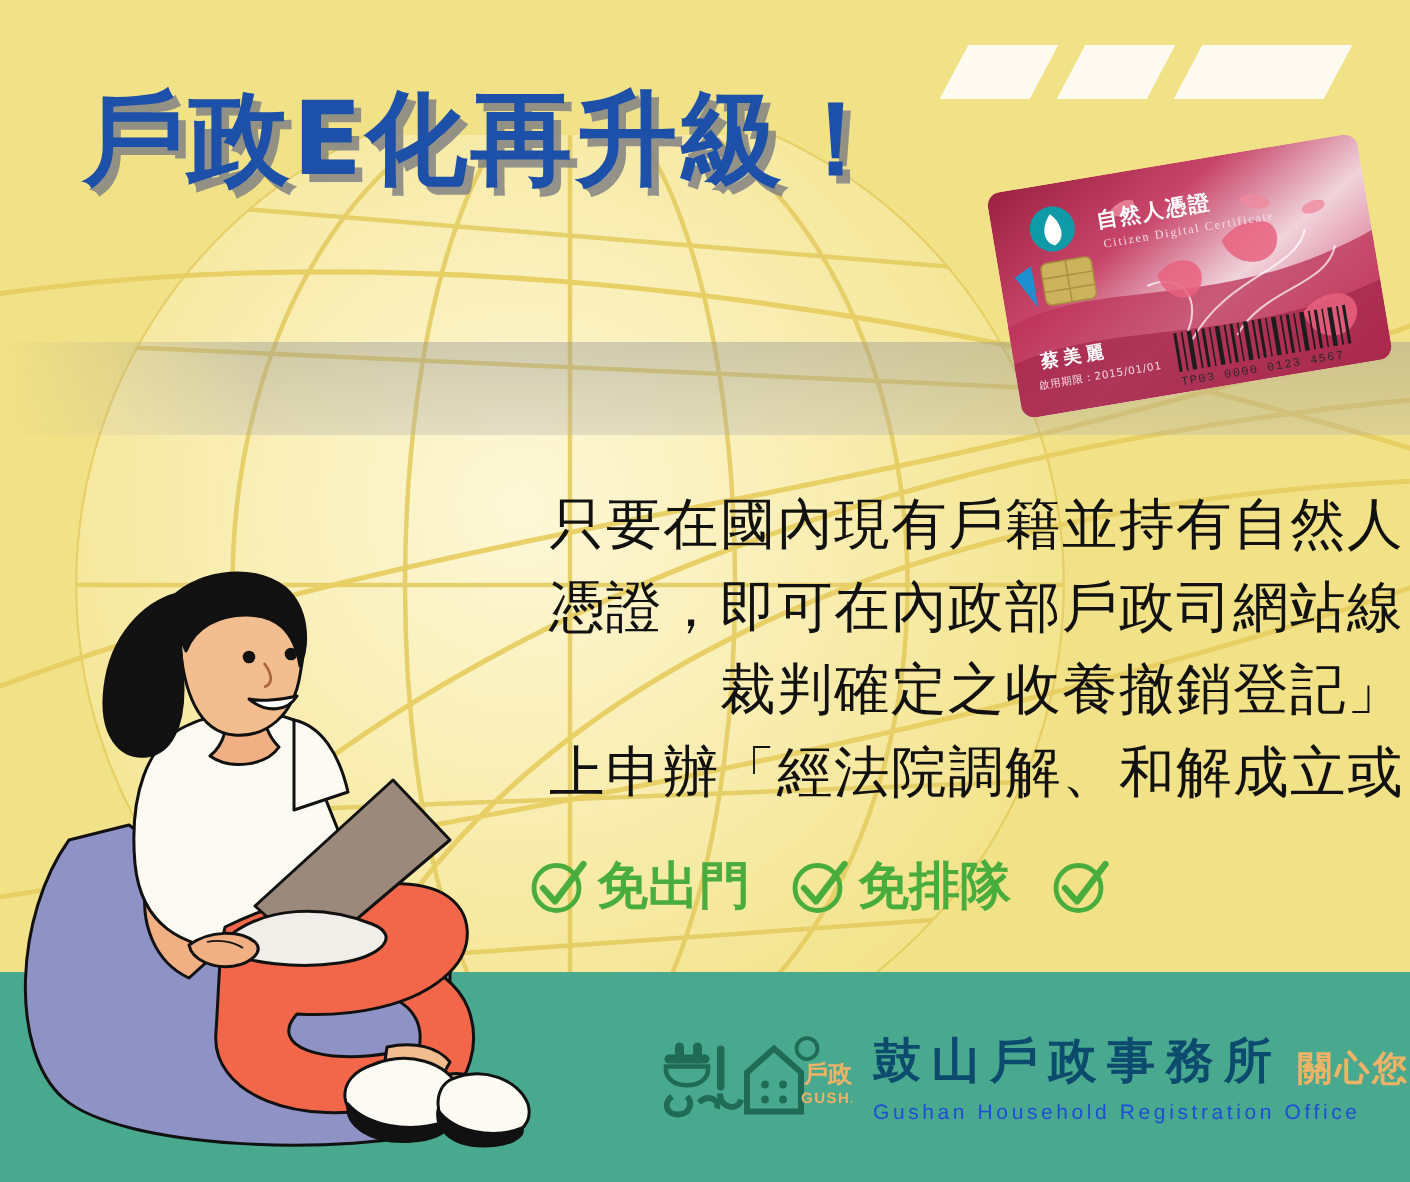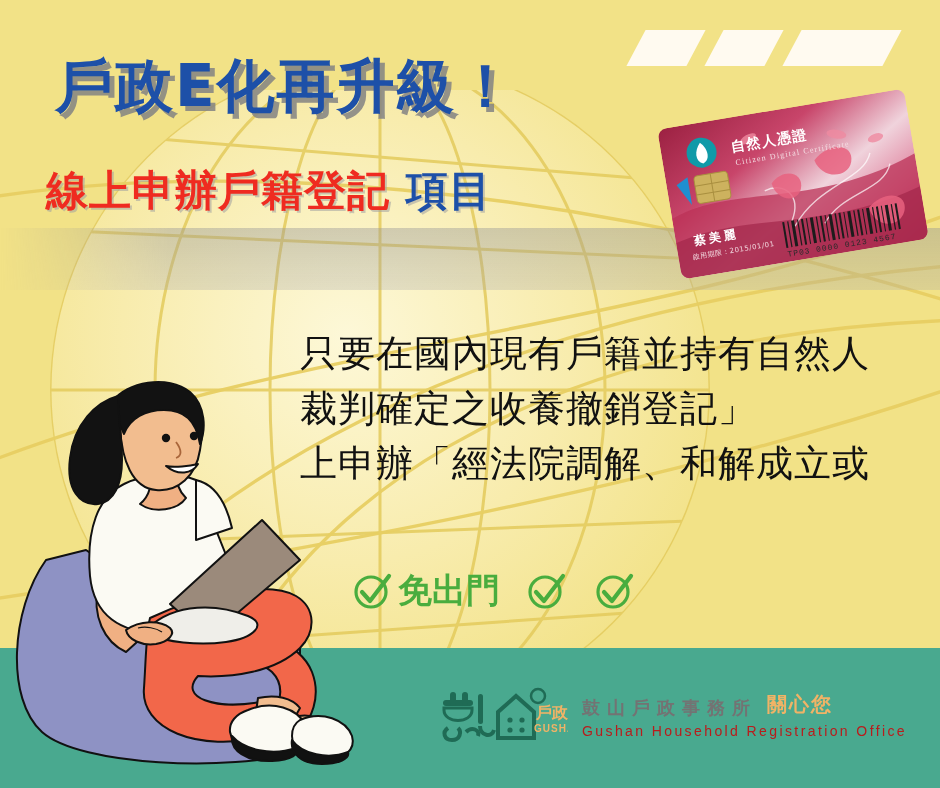--- a/index.html
+++ b/index.html
@@ -27,42 +27,43 @@
   }
   .stripes{position:absolute;left:636px;top:30px;}
   .stripe{
     position:absolute;top:0;height:36px;background:#fffaf0;
     transform:skewX(-28deg);
   }
   
   .title{
     position:absolute;left:55px;top:48px;
     font-family:"DejaVu Sans","Liberation Sans",sans-serif;
-    font-size:58px;font-weight:700;letter-spacing:2px;
+    font-size:68px;font-weight:700;letter-spacing:2px;
     color:#1d50a8;
     text-shadow:5px 5px 0 rgba(130,130,130,0.85);
     white-space:nowrap;
   }
   .sub{
     position:absolute;left:46px;
     font-family:"DejaVu Sans","Liberation Sans",sans-serif;
     font-size:42px;font-weight:700;letter-spacing:1px;
     white-space:nowrap;
     text-shadow:2px 2px 0 rgba(160,160,160,0.55);
   }
   .sub1{top:163px;}
   .sub2{top:240px;}
   .red{color:#ef2b20;}
   .blue{color:#1d50a8;}
   
   .body-text{
     position:absolute;left:300px;top:326px;width:636px;
-    font-family:Liberation Serif, serif;
+    font-family:Liberation Mono, monospace;
     font-size:37px;line-height:55px;color:#111;
     letter-spacing:1px;
+    text-align:right;
   }
   .body-text div{white-space:nowrap;}
   
   .checks{
     position:absolute;left:352px;top:568px;
     display:flex;align-items:center;gap:26px;
   }
   .check-item{display:flex;align-items:center;gap:4px;}
   .check-icon{width:42px;height:42px;flex:0 0 auto;}
   .check-label{
@@ -71,30 +72,30 @@
   }
   
   .footer{
     position:absolute;left:438px;top:686px;display:flex;align-items:center;gap:14px;
   }
   .logo-mark{width:130px;height:58px;flex:0 0 auto;}
   .footer-txt{display:flex;flex-direction:column;}
   .footer-row{display:flex;align-items:flex-end;gap:10px;}
   .office-cn{
     font-family:"DejaVu Sans","Liberation Sans",sans-serif;
-    font-size:18px;font-weight:700;color:#737373;letter-spacing:7px;white-space:nowrap;
+    font-size:32px;font-weight:700;color:#0c4a6e;letter-spacing:7px;white-space:nowrap;
   }
   .office-care{
     font-family:"DejaVu Sans","Liberation Sans",sans-serif;
-    font-size:20px;font-weight:700;color:#f0b366;letter-spacing:2px;white-space:nowrap;
+    font-size:23px;font-weight:700;color:#f0b366;letter-spacing:2px;white-space:nowrap;
     padding-bottom:2px;
   }
   .office-en{
     font-family:"Liberation Sans",sans-serif;
-    font-size:14px;color:#b91c1c;letter-spacing:2.4px;white-space:nowrap;margin-top:3px;
+    font-size:14px;color:#1d4ed8;letter-spacing:2.4px;white-space:nowrap;margin-top:3px;
   }
   
   .card{
     position:absolute;left:668px;top:108px;width:250px;height:152px;
     transform:rotate(-9.5deg);
   }
   
   .person{position:absolute;left:0px;top:380px;width:360px;height:408px;}
 </style>
 </head>
@@ -222,45 +223,43 @@
         <rect x="212" y="112" width="3" height="26"></rect>
           <rect x="218" y="112" width="1.2" height="26"></rect>
         <rect x="222" y="112" width="2" height="26"></rect>
       </g>
       <text x="108" y="147" font-family="'Liberation Mono',monospace" font-size="8" fill="#2a2a2a" letter-spacing="1">TP03 0000 0123 4567</text>
     </svg>
   </div>
 
   <div class="title">戶政E化再升級！</div>
 
-  <div class="sub sub1">
-    <span class="red">線上申辦戶籍登記</span>
-    <span class="blue">項目</span>
-  </div>
 
 
   <div class="body-text">
     <div>只要在國內現有戶籍並持有自然人</div>
+    <div>憑證，即可在內政部戶政司網站線</div>
     <div>裁判確定之收養撤銷登記」</div>
     <div>上申辦「經法院調解、和解成立或</div>
   </div>
 
   <div class="checks">
     <div class="check-item">
       <svg class="check-icon" viewBox="0 0 42 42">
         <circle cx="19" cy="22" r="15" fill="none" stroke="#49ad3e" stroke-width="3.2"></circle>
         <path d="M10 22 L18 31 L37 6" fill="none" stroke="#49ad3e" stroke-width="4.2" stroke-linecap="round" stroke-linejoin="round"></path>
       </svg>
       <span class="check-label">免出門</span>
     </div>
     <div class="check-item">
       <svg class="check-icon" viewBox="0 0 42 42">
         <circle cx="19" cy="22" r="15" fill="none" stroke="#49ad3e" stroke-width="3.2"></circle>
         <path d="M10 22 L18 31 L37 6" fill="none" stroke="#49ad3e" stroke-width="4.2" stroke-linecap="round" stroke-linejoin="round"></path>
       </svg>
+      <span class="check-label">免排隊</span>
     </div>
     <div class="check-item">
       <svg class="check-icon" viewBox="0 0 42 42">
         <circle cx="19" cy="22" r="15" fill="none" stroke="#49ad3e" stroke-width="3.2"></circle>
         <path d="M10 22 L18 31 L37 6" fill="none" stroke="#49ad3e" stroke-width="4.2" stroke-linecap="round" stroke-linejoin="round"></path>
       </svg>
     </div>
   </div>
 
   <svg class="person" viewBox="0 0 360 408">

